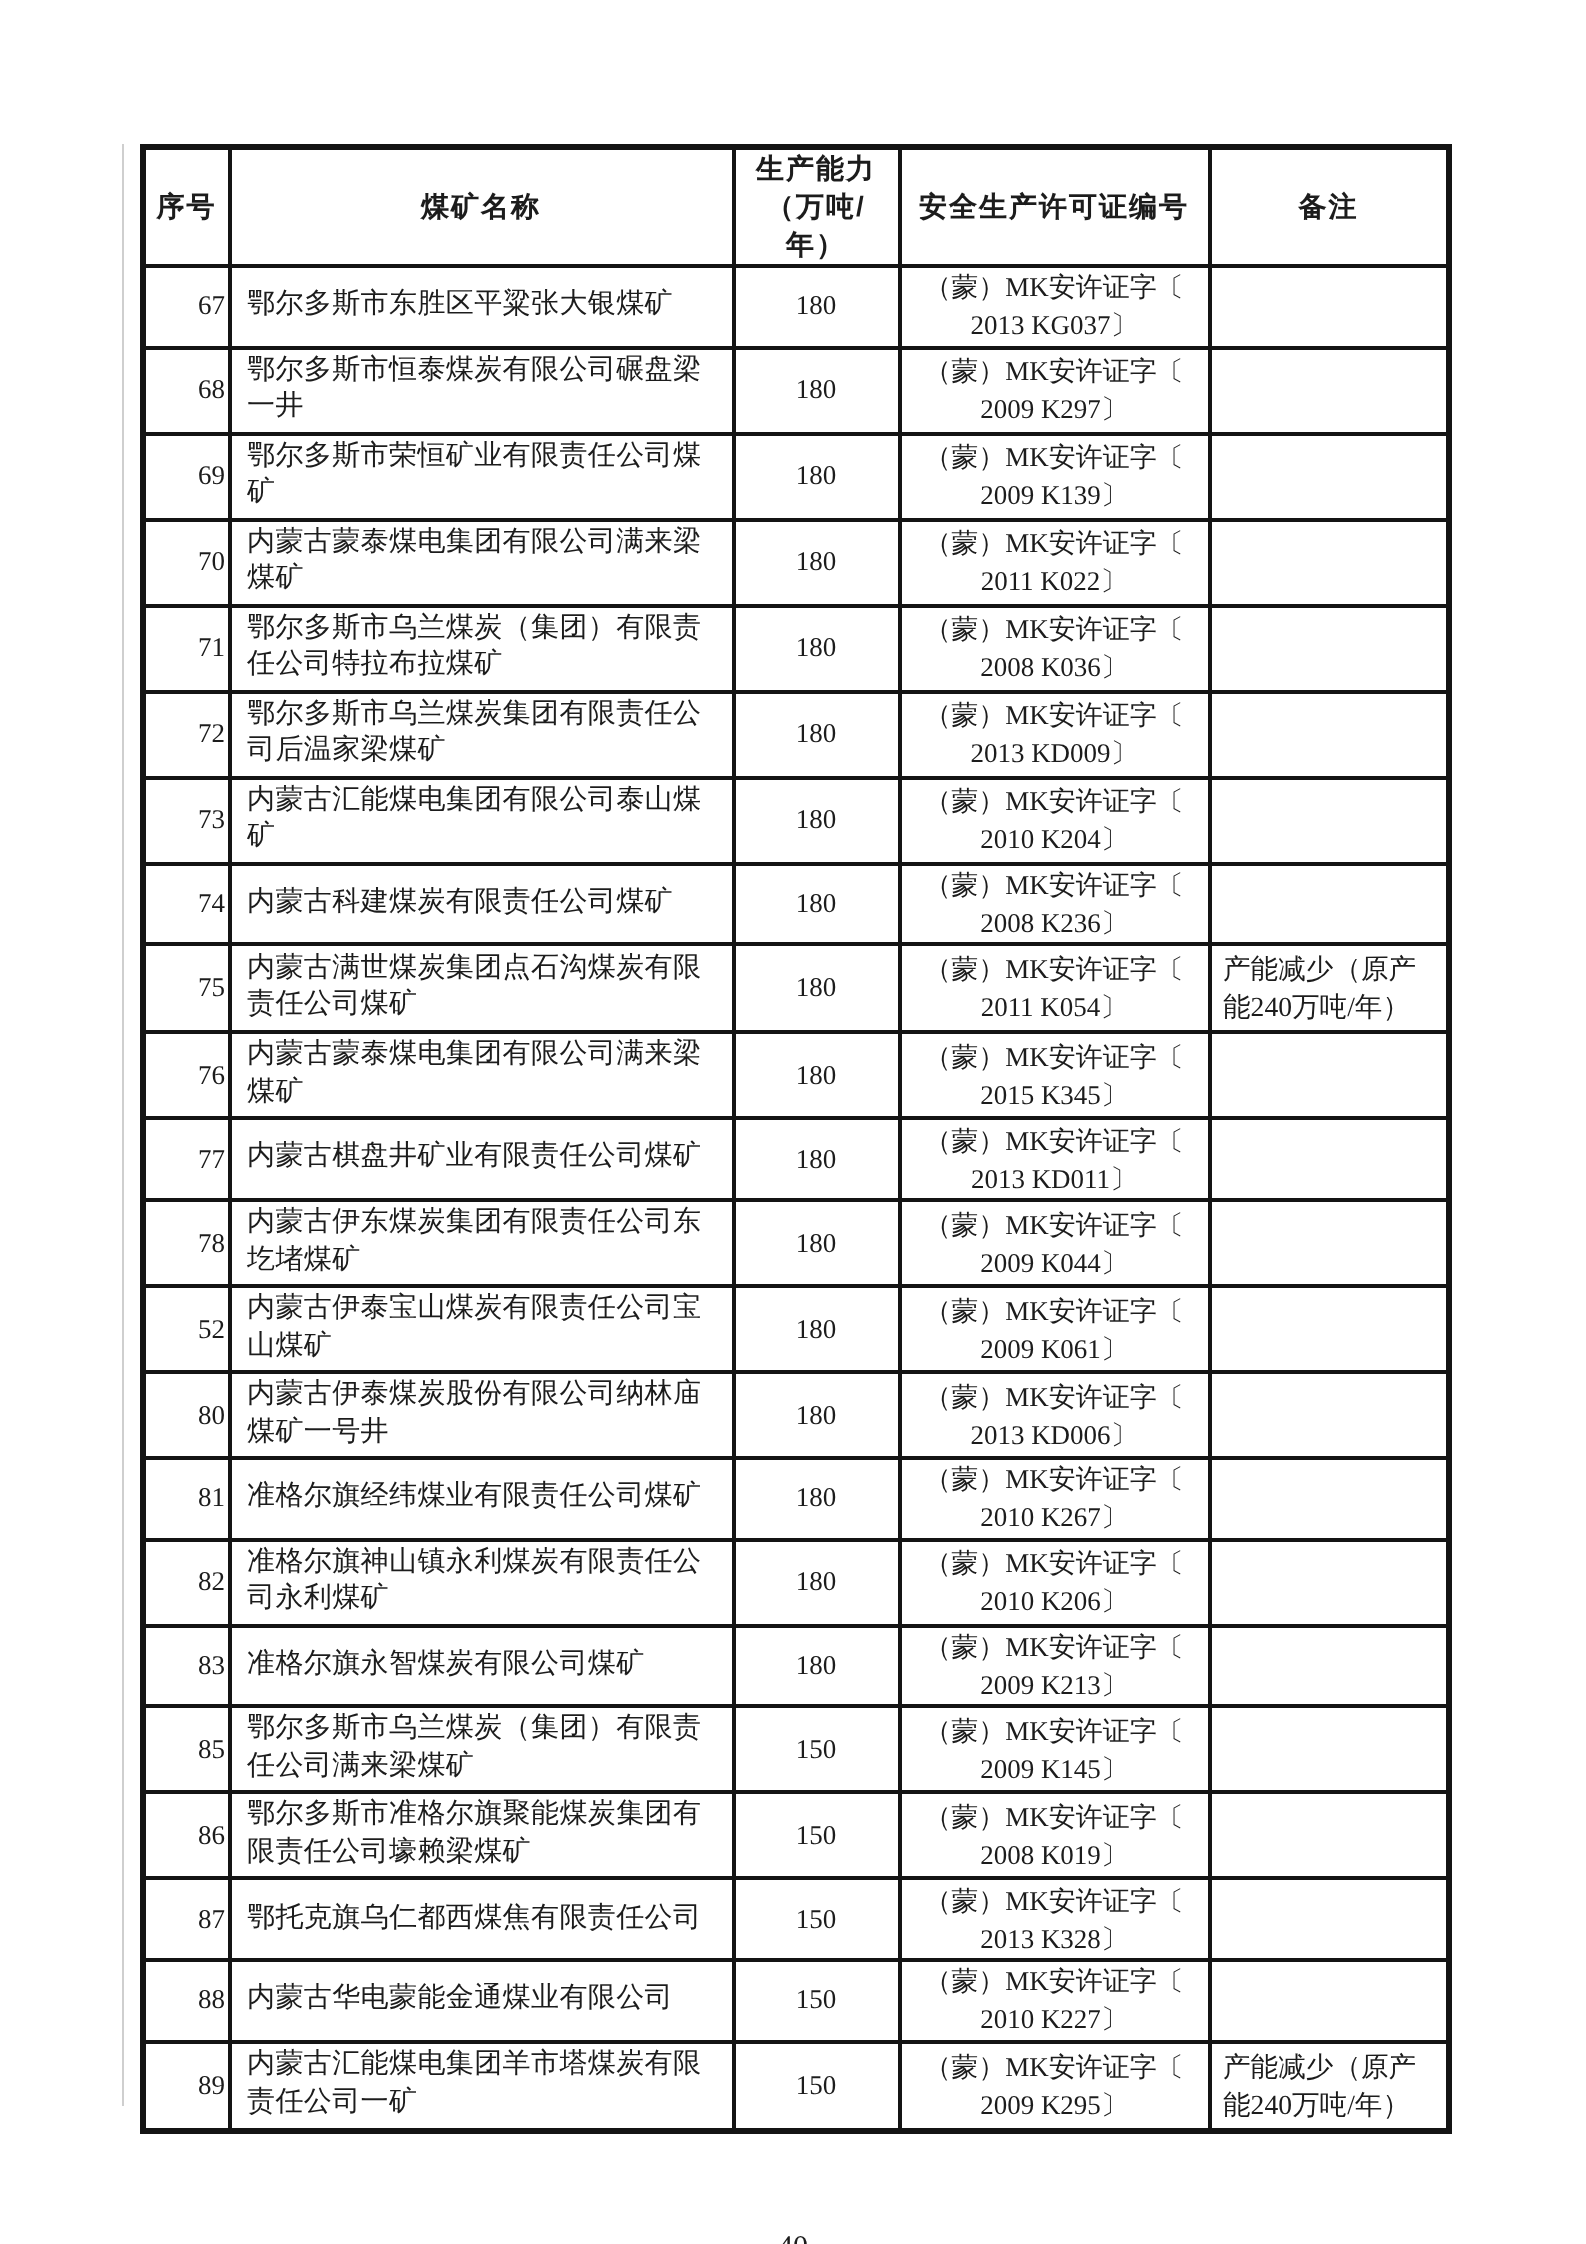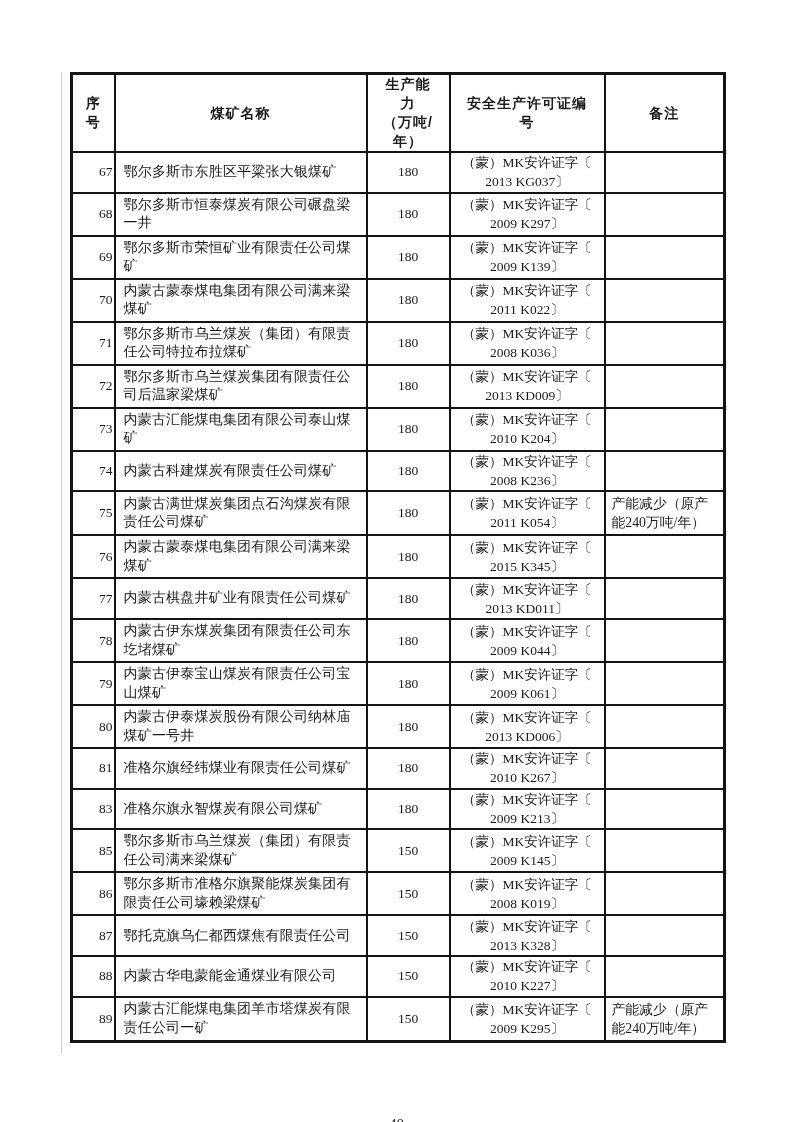--- a/index.html
+++ b/index.html
@@ -28,21 +28,21 @@
     vertical-align:middle;
     overflow:hidden;
   }
   .mine-table thead tr { height:45px; }
   .mine-table tbody tr { height:40.7px; }
   .mine-table th {
     font-family:"Liberation Sans","DejaVu Sans",sans-serif;
     font-weight:bold;
     font-size:14px;
     text-align:center;
-    padding:0 12px;
+    padding:0 2px;
     line-height:19px;
     letter-spacing:1px;
   }
   td.c-no  { text-align:right; font-size:13.5px; }
   td.c-name{
     text-align:left;
     padding:2px 13px 2px 8px;
     font-size:14px;
     line-height:18.5px;
     letter-spacing:0.2px;
@@ -209,21 +209,21 @@
           <td class="c-no">78</td>
           <td class="c-name">内蒙古伊东煤炭集团有限责任公司东圪堵煤矿</td>
           <td class="c-cap">180</td>
           <td class="c-lic">
             <div>（蒙）MK安许证字〔</div>
             <div>2009 K044〕</div>
           </td>
           <td class="c-rem"></td>
         </tr>
         <tr>
-          <td class="c-no">79</td>
+          <td class="c-no">52</td>
           <td class="c-name">内蒙古伊泰宝山煤炭有限责任公司宝山煤矿</td>
           <td class="c-cap">180</td>
           <td class="c-lic">
             <div>（蒙）MK安许证字〔</div>
             <div>2009 K061〕</div>
           </td>
           <td class="c-rem"></td>
         </tr>
         <tr>
           <td class="c-no">80</td>
@@ -239,20 +239,30 @@
           <td class="c-no">81</td>
           <td class="c-name">准格尔旗经纬煤业有限责任公司煤矿</td>
           <td class="c-cap">180</td>
           <td class="c-lic">
             <div>（蒙）MK安许证字〔</div>
             <div>2010 K267〕</div>
           </td>
           <td class="c-rem"></td>
         </tr>
         <tr>
+          <td class="c-no">82</td>
+          <td class="c-name">准格尔旗神山镇永利煤炭有限责任公司永利煤矿</td>
+          <td class="c-cap">180</td>
+          <td class="c-lic">
+            <div>（蒙）MK安许证字〔</div>
+            <div>2010 K206〕</div>
+          </td>
+          <td class="c-rem"></td>
+        </tr>
+        <tr>
           <td class="c-no">83</td>
           <td class="c-name">准格尔旗永智煤炭有限公司煤矿</td>
           <td class="c-cap">180</td>
           <td class="c-lic">
             <div>（蒙）MK安许证字〔</div>
             <div>2009 K213〕</div>
           </td>
           <td class="c-rem"></td>
         </tr>
         <tr>

